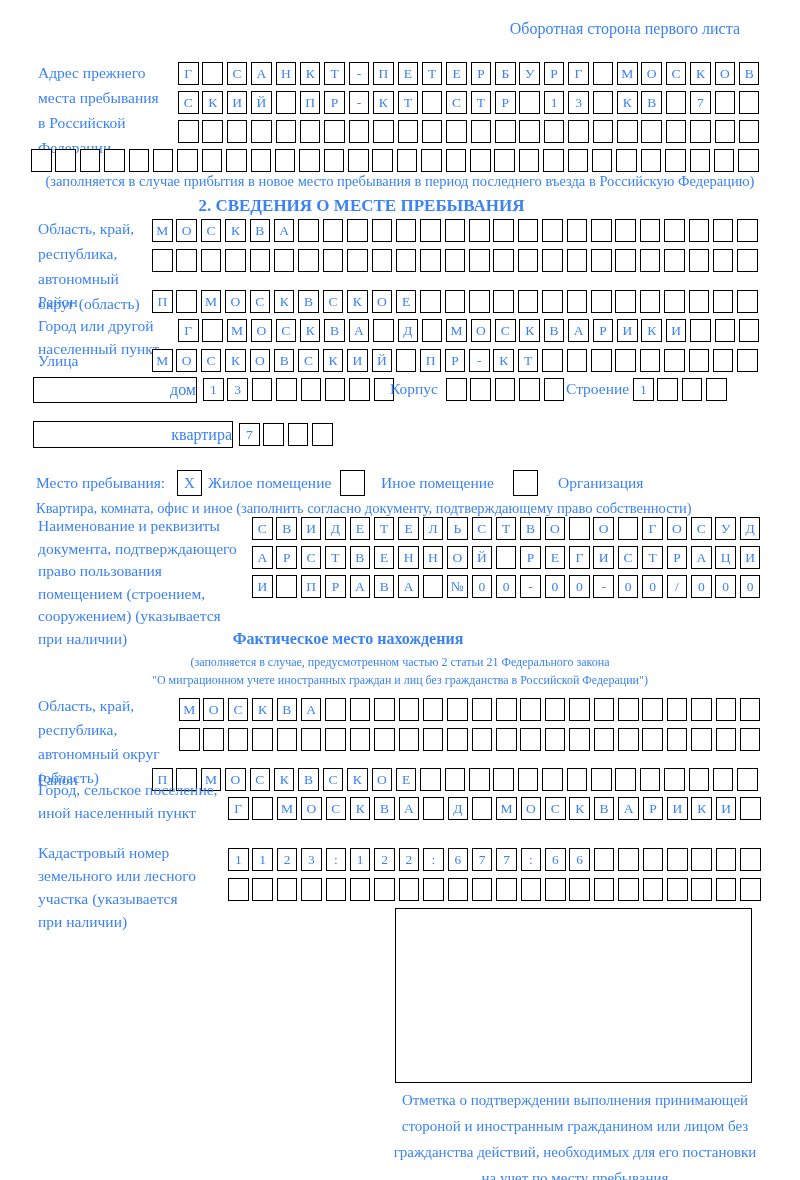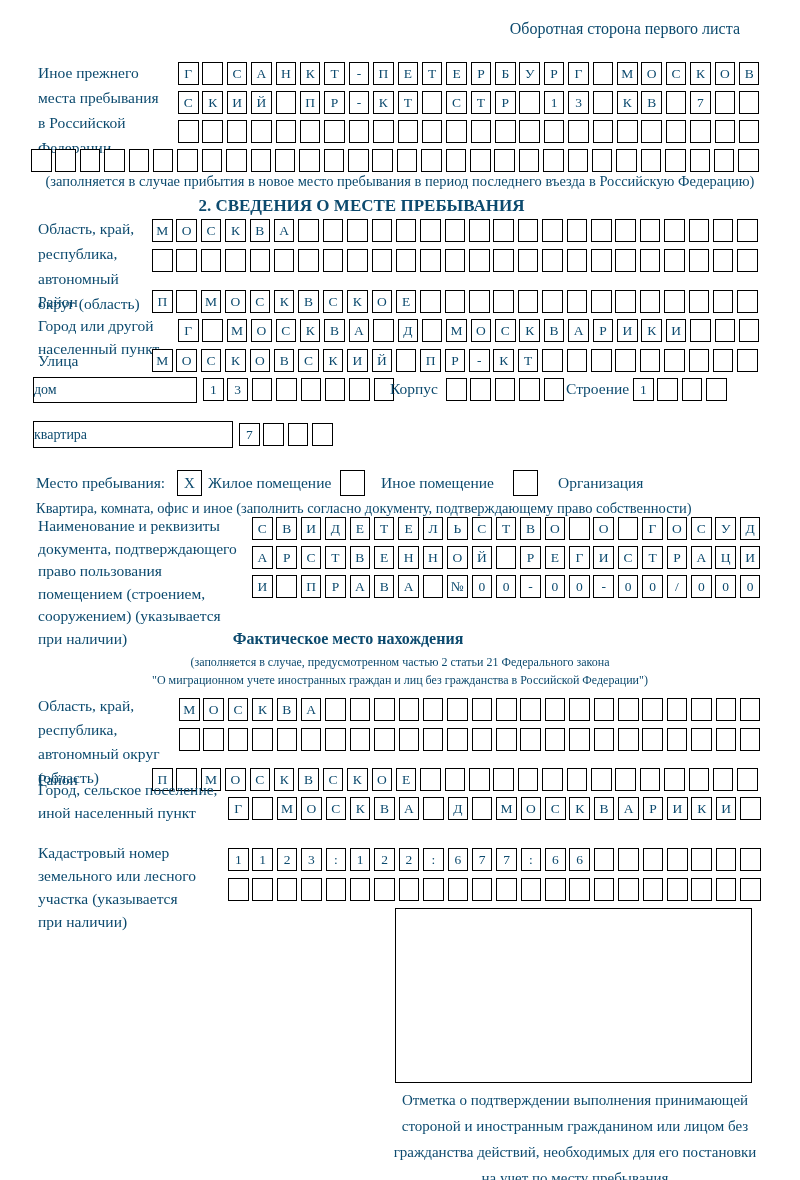--- a/index.html
+++ b/index.html
@@ -1,49 +1,49 @@
 <!DOCTYPE html>
 <html><head>
 <meta charset="utf-8">
 <style>
   html,body{margin:0;padding:0;background:#fff;}
   .page{
     position:relative;width:800px;height:1180px;background:#fff;
-    font-family:"Liberation Serif","DejaVu Serif",serif;color:#0c4a6e;overflow:hidden;
+    font-family:"Liberation Serif","DejaVu Serif",serif;color:#3b82f6;overflow:hidden;
   }
   .abs{position:absolute;}
   .lbl{font-size:15.5px;line-height:25px;white-space:pre-line;}
   .lbl-tight{font-size:15.5px;line-height:22.5px;white-space:pre-line;}
   .note{font-size:14.5px;white-space:pre-line;}
   .center{text-align:center;}
   .bold{font-weight:bold;}
   .cells{display:flex;flex-wrap:nowrap;}
   .cell{
     box-sizing:border-box;flex:0 0 auto;width:20.5px;height:23px;margin-right:3.9px;
     border:1.6px solid #000;display:flex;align-items:center;justify-content:center;
     font-size:13.5px;line-height:1;background:#fff;
   }
   .bigbox{
     box-sizing:border-box;border:1.6px solid #000;display:flex;
-    align-items:center;justify-content:flex-start;font-size:14px;background:#fff;
+    align-items:center;justify-content:flex-end;font-size:16px;background:#fff;
   }
   .chk{
     box-sizing:border-box;width:25px;height:26px;border:1.6px solid #000;
     display:flex;align-items:center;justify-content:center;font-size:15px;background:#fff;
   }
   .inline-lbl{font-size:15.5px;}
 </style>
 </head>
 <body>
 
 <div class="page">
 
   <div class="abs note" style="left:0;top:20px;width:740px;text-align:right;font-size:16px;">Оборотная сторона первого листа</div>
 
-  <div class="abs lbl" style="left:38px;top:60px;width:140px;">Иное прежнего
+  <div class="abs lbl" style="left:38px;top:60px;width:140px;">Адрес прежнего
 места пребывания
 в Российской
 Федерации</div>
   <div class="abs cells" style="left:178px;top:62px;">
       <span class="cell">Г</span>
       <span class="cell"></span>
       <span class="cell">С</span>
       <span class="cell">А</span>
       <span class="cell">Н</span>
       <span class="cell">К</span>

